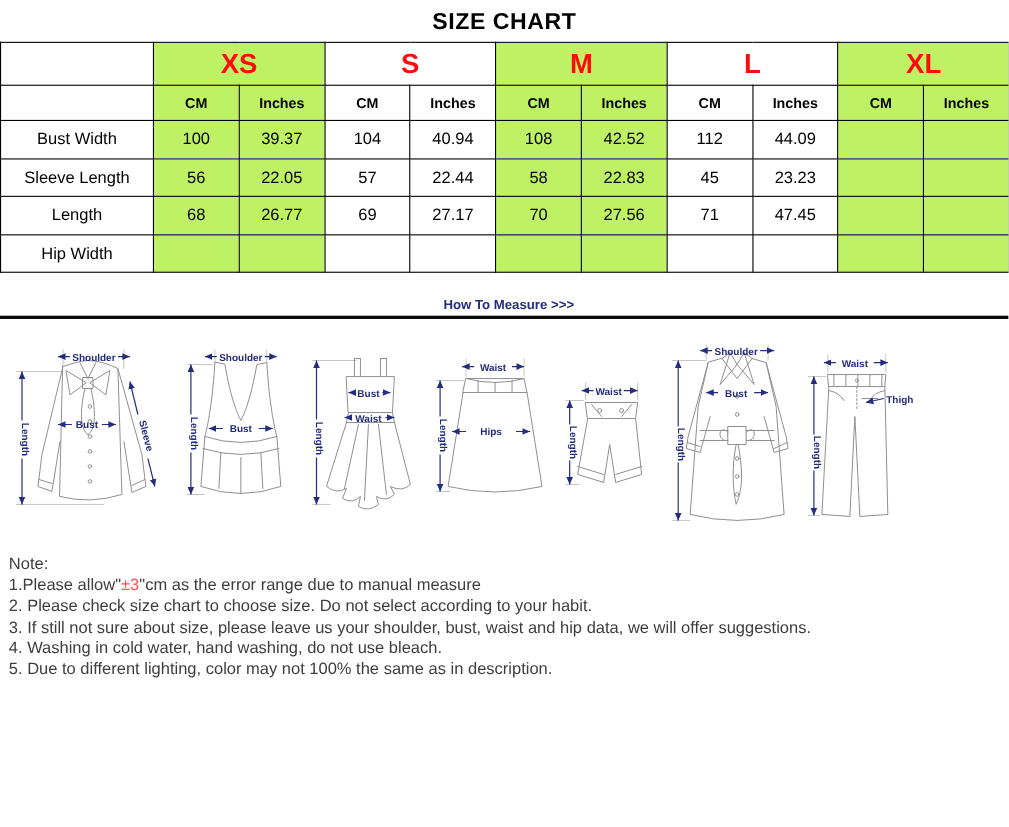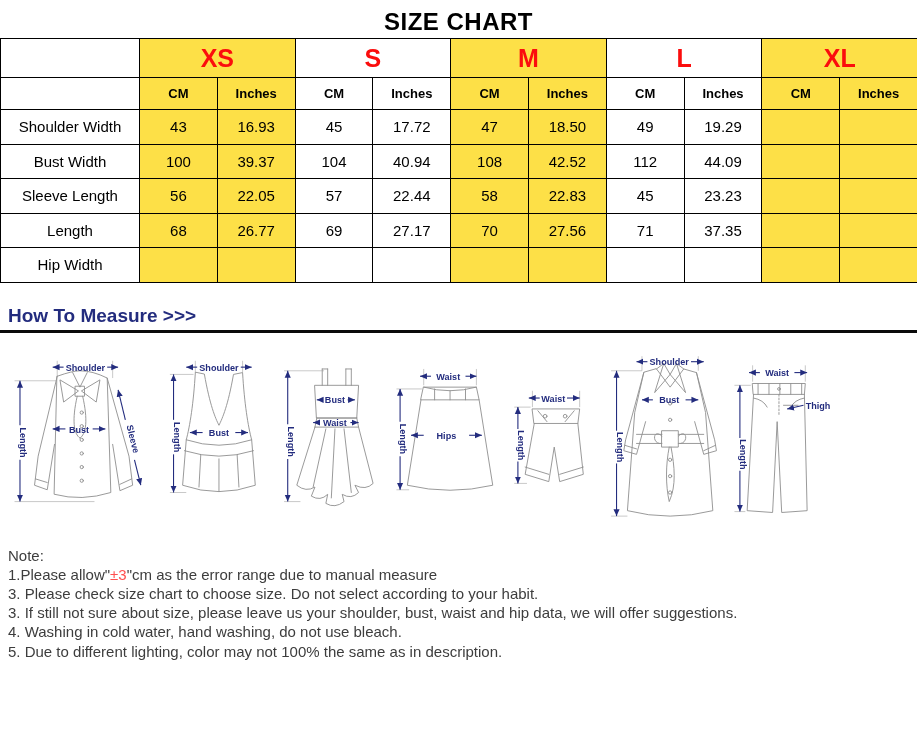--- a/index.html
+++ b/index.html
@@ -1,26 +1,26 @@
 <!DOCTYPE html>
 <html><head>
 <meta charset="utf-8">
 <style>
   html,body{margin:0;padding:0;background:#fff;}
   .page{width:917px;height:752px;overflow:hidden;font-family:"Liberation Sans",sans-serif;color:#000;background:#fff;}
-  .title{height:30px;padding-top:8px;text-align:center;font-size:24px;font-weight:bold;letter-spacing:.5px;}
+  .title{height:30px;padding-top:8px;text-align:center;font-size:21px;font-weight:bold;letter-spacing:.5px;}
   table.sc{border-collapse:collapse;table-layout:fixed;width:917px;}
   table.sc td{border:1.5px solid #000;text-align:center;vertical-align:middle;padding:0;overflow:hidden;}
-  .shade{background:#fde047;}
+  .shade{background:#bef264;}
   .r-size td{height:38px;}
   .size-h{font-size:25px;font-weight:bold;color:#fb0d0d;}
   .r-unit td{height:31px;font-size:13px;font-weight:bold;}
   .r-data td{height:33.5px;font-size:15px;}
   .rowlab{font-size:13px;}
-  .htm-head{margin:22px 0 3px 8px;font-size:19px;font-weight:bold;color:#232c7e;}
+  .htm-head{margin:22px 0 3px 8px;font-size:12px;font-weight:bold;color:#232c7e;text-align:center;}
   .rule{height:3px;background:#0a0a0a;width:917px;}
   .garments{display:flex;width:833px;height:196px;margin-top:7px;}
   .garments svg{display:block;height:196px;}
   .gl{stroke:#8f8f8f;fill:none;stroke-width:1;stroke-linejoin:round;stroke-linecap:round;}
   .arr{stroke:#232c7e;stroke-width:1.2;fill:none;}
   .tick{stroke:#b5b5b5;stroke-width:.8;}
   .glabel{font-family:"Liberation Sans",sans-serif;font-size:10px;font-weight:bold;fill:#232c7e;}
   .notes{margin:10px 0 0 8px;font-size:15px;line-height:19.2px;color:#3d3d3d;}
   .red{color:#ff5050;}
 </style>
@@ -61,33 +61,20 @@
       <td>CM</td>
       <td>Inches</td>
       <td class="shade">CM</td>
       <td class="shade">Inches</td>
       <td>CM</td>
       <td>Inches</td>
       <td class="shade">CM</td>
       <td class="shade">Inches</td>
     </tr>
     <tr class="r-data">
-      <td class="rowlab">Shoulder Width</td>
-      <td class="shade">43</td>
-      <td class="shade">16.93</td>
-      <td>45</td>
-      <td>17.72</td>
-      <td class="shade">47</td>
-      <td class="shade">18.50</td>
-      <td>49</td>
-      <td>19.29</td>
-      <td class="shade"></td>
-      <td class="shade"></td>
-    </tr>
-    <tr class="r-data">
       <td class="rowlab">Bust Width</td>
       <td class="shade">100</td>
       <td class="shade">39.37</td>
       <td>104</td>
       <td>40.94</td>
       <td class="shade">108</td>
       <td class="shade">42.52</td>
       <td>112</td>
       <td>44.09</td>
       <td class="shade"></td>
@@ -108,21 +95,21 @@
     </tr>
     <tr class="r-data">
       <td class="rowlab">Length</td>
       <td class="shade">68</td>
       <td class="shade">26.77</td>
       <td>69</td>
       <td>27.17</td>
       <td class="shade">70</td>
       <td class="shade">27.56</td>
       <td>71</td>
-      <td>37.35</td>
+      <td>47.45</td>
       <td class="shade"></td>
       <td class="shade"></td>
     </tr>
     <tr class="r-data">
       <td class="rowlab">Hip Width</td>
       <td class="shade"></td>
       <td class="shade"></td>
       <td></td>
       <td></td>
       <td class="shade"></td>
@@ -391,19 +378,19 @@
         <line class="arr" x1="12" y1="134" x2="12" y2="179" marker-end="url(#a7)"></line>
       </g>
       <text class="glabel" x="12" y="116" text-anchor="middle" transform="rotate(90 12 116)">Length</text>
     </svg>
 
   </div>
 
   <div class="notes">
     <div>Note:</div>
     <div><span>1.Please allow"</span><span class="red">±3</span><span>"cm as the error range due to manual measure</span></div>
-    <div>3. Please check size chart to choose size. Do not select according to your habit.</div>
+    <div>2. Please check size chart to choose size. Do not select according to your habit.</div>
     <div>3. If still not sure about size, please leave us your shoulder, bust, waist and hip data, we will offer suggestions.</div>
     <div>4. Washing in cold water, hand washing, do not use bleach.</div>
     <div>5. Due to different lighting, color may not 100% the same as in description.</div>
   </div>
 
 </div>
 
 </body></html>

